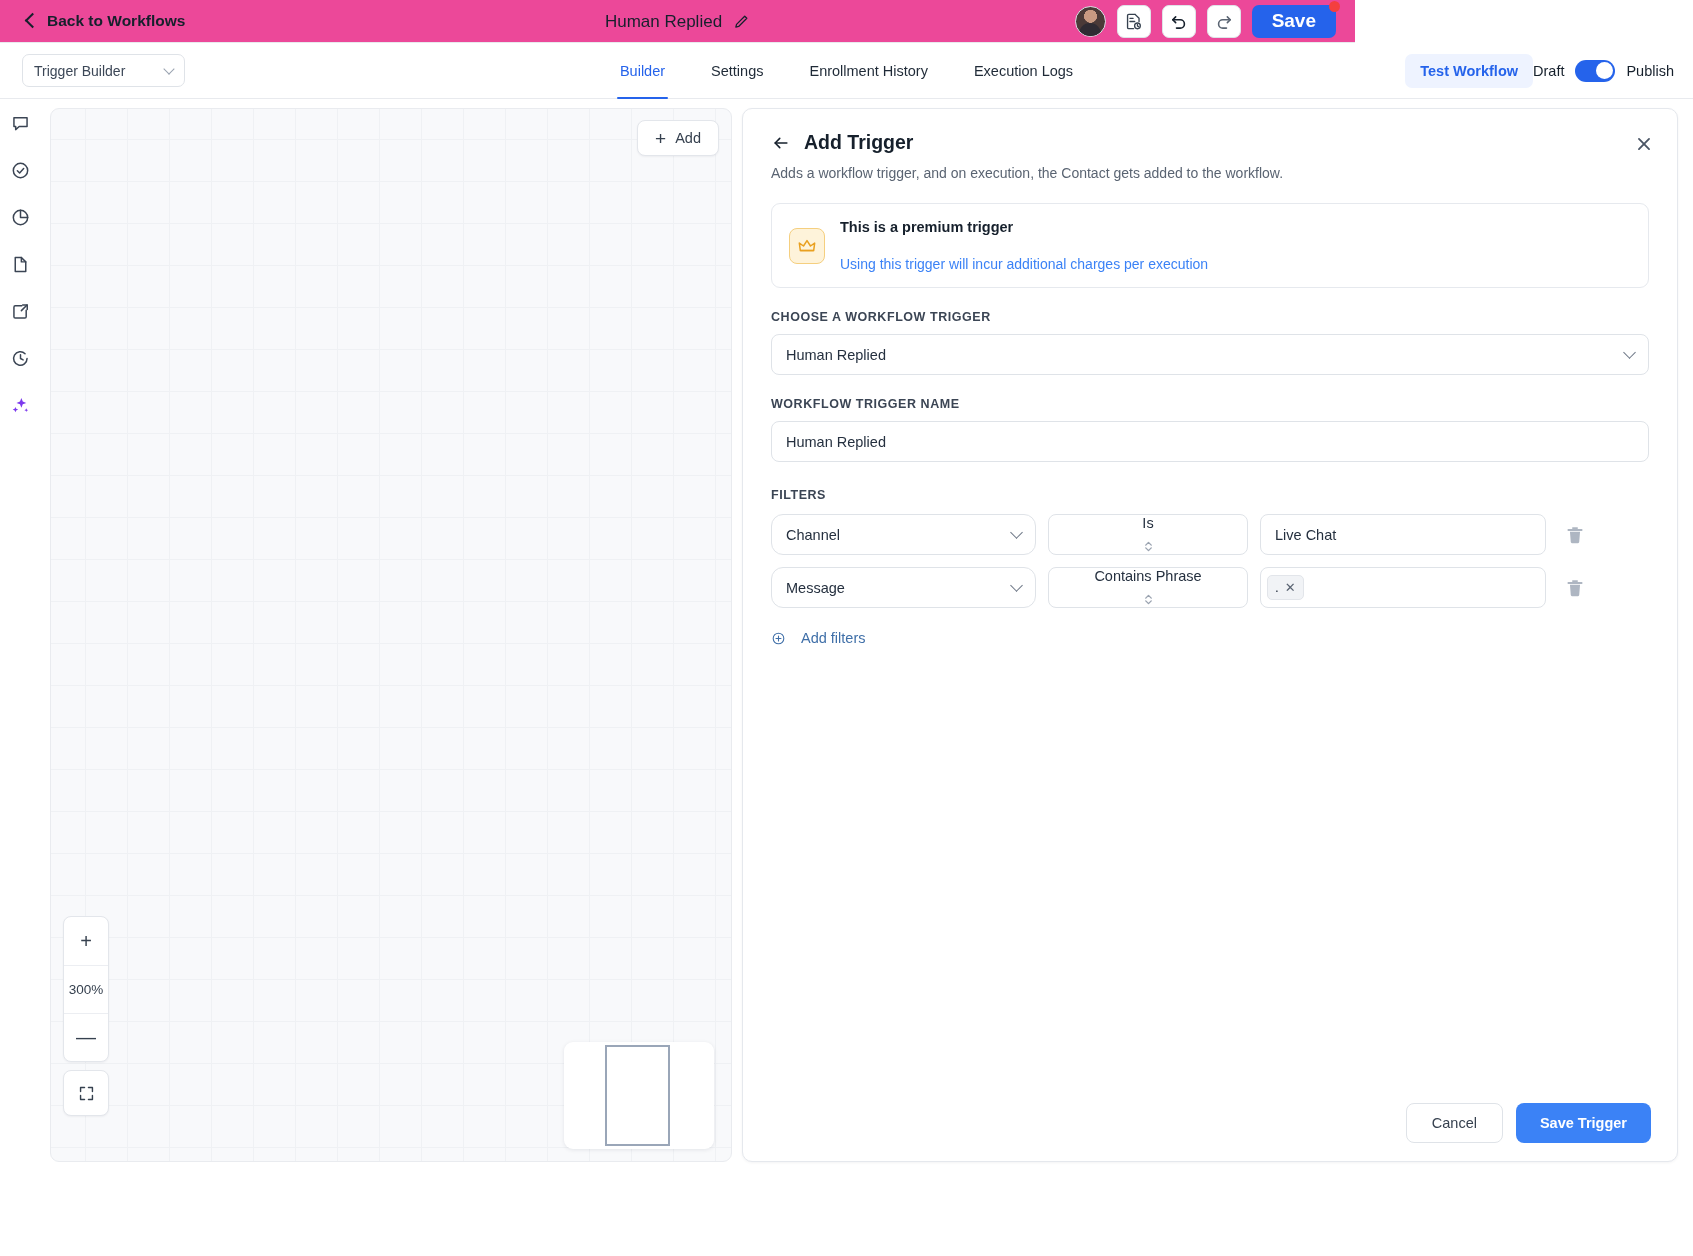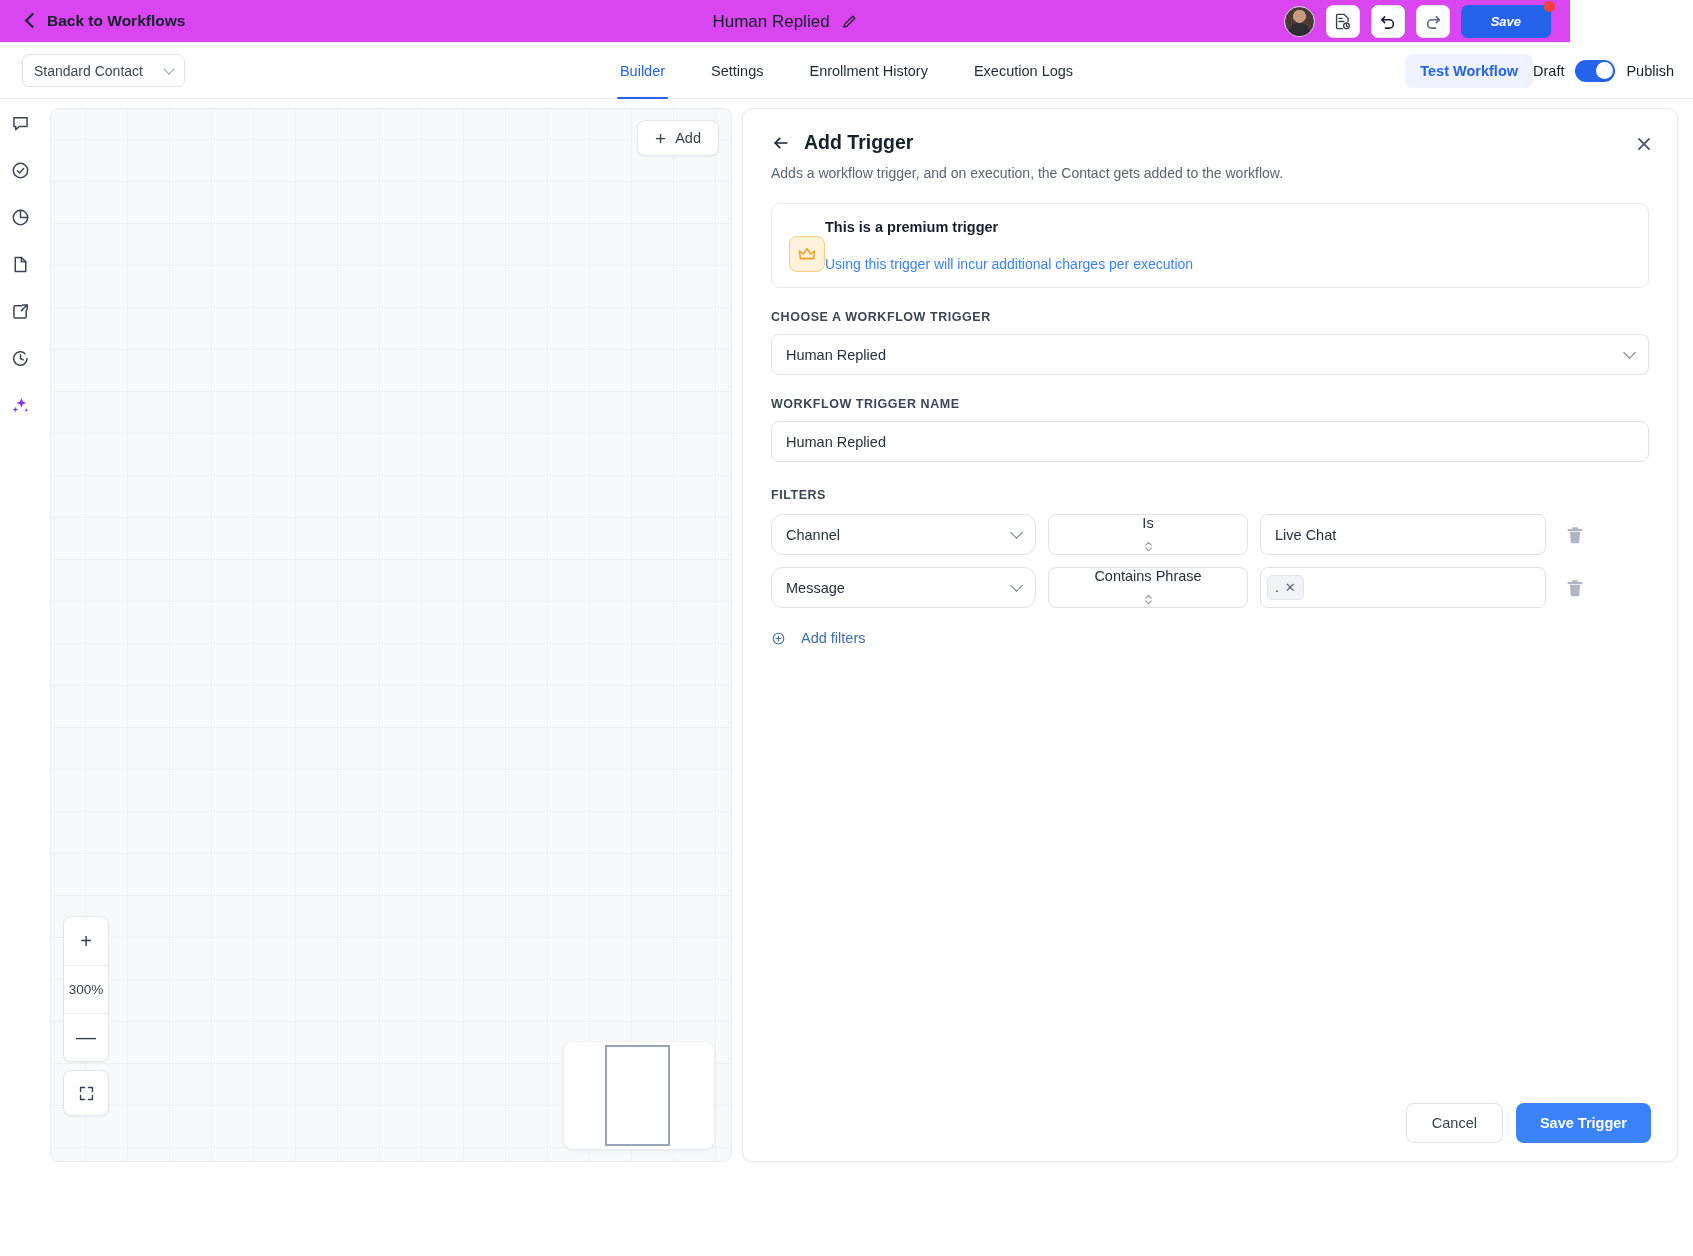--- a/index.html
+++ b/index.html
@@ -6,22 +6,22 @@
   html, body {
     width: 1693px; height: 1256px;
     font-family: "Liberation Sans", sans-serif;
     background: #ffffff;
     color: #1f2a37;
     overflow: hidden;
   }
 
   
   .topbar {
-    position: absolute; top: 0; left: 0; width: 1570px; height: 43px;
-    background: #d946ef; border-bottom: 1px solid #e8eaee;
+    position: absolute; top: 0; left: 0; width: 1355px; height: 43px;
+    background: #ec4899; border-bottom: 1px solid #e8eaee;
     display: flex; align-items: center;
   }
   .back-btn {
     display: flex; align-items: center; gap: 9px;
     margin-left: 27px; cursor: pointer;
     font-size: 15.5px; font-weight: 700; color: #16202c;
   }
   .back-chevron { width: 11px; height: 11px; border-left: 2.4px solid #16202c;
     border-bottom: 2.4px solid #16202c; transform: rotate(45deg); margin-top: -1px; }
 
@@ -46,25 +46,24 @@
     content: ""; position: absolute; left: 50%; bottom: 0;
     width: 22px; height: 13px; transform: translateX(-50%);
     background: #2f2b33; border-radius: 11px 11px 0 0;
   }
   .icon-btn {
     width: 34px; height: 33px; border: 1px solid #dfe3e8; border-radius: 7px;
     background: #fff; display: flex; align-items: center; justify-content: center;
     cursor: pointer;
   }
   .save-btn {
-    position: relative; height: 33px; padding: 0 30px; border-radius: 7px;
-    background: #2563eb; color: #fff; font-size: 13px; font-weight: 700;
+    position: relative; height: 33px; padding: 0 20px; border-radius: 7px;
+    background: #2563eb; color: #fff; font-size: 19px; font-weight: 700;
     display: flex; align-items: center; justify-content: center; cursor: pointer;
     border: none;
-    font-style: italic;
   }
   .save-dot {
     position: absolute; top: -4px; right: -4px; width: 11px; height: 11px;
     border-radius: 50%; background: #f43f3f;
   }
 
   
   .subbar {
     position: absolute; top: 43px; left: 0; width: 1693px; height: 56px;
     background: #fff; border-bottom: 1px solid #e8eaee;
@@ -178,21 +177,21 @@
   .back-arrow { width: 20px; height: 20px; cursor: pointer; }
   .panel-title { font-size: 19.5px; font-weight: 700; color: #16202c; }
   .panel-sub { margin-top: 11px; font-size: 14px; color: #5a6472; }
   .panel-close {
     position: absolute; top: 24px; right: 22px; width: 22px; height: 22px;
     cursor: pointer;
   }
 
   .premium {
     margin: 22px 28px 0 28px; border: 1px solid #e6e9ee; border-radius: 9px;
-    padding: 15px 17px; display: flex; align-items: flex-end; 
+    padding: 15px 17px; display: flex; align-items: center; gap: 15px;
   }
   .crown-box {
     width: 36px; height: 36px; border-radius: 8px; background: #fef3da;
     border: 1px solid #f5cf7f; display: flex; align-items: center;
     justify-content: center; flex: none;
   }
   .premium-t1 { font-size: 14.5px; font-weight: 700; color: #16202c; }
   .premium-t2 { font-size: 14px; color: #3b82f6; margin-top: 21px; }
 
   .panel-body { padding: 0 28px; }
@@ -304,21 +303,21 @@
 
     <button class="save-btn">
       <span>Save</span>
       <span class="save-dot"></span>
     </button>
   </div>
 </div>
 
 <div class="subbar">
   <div class="builder-select">
-    <span>Standard Contact</span>
+    <span>Trigger Builder</span>
     <span class="chev-sm"></span>
   </div>
 
   <div class="tabs">
     <div class="tab active">
       <span>Builder</span>
     </div>
     <div class="tab">
       <span>Settings</span>
     </div>

